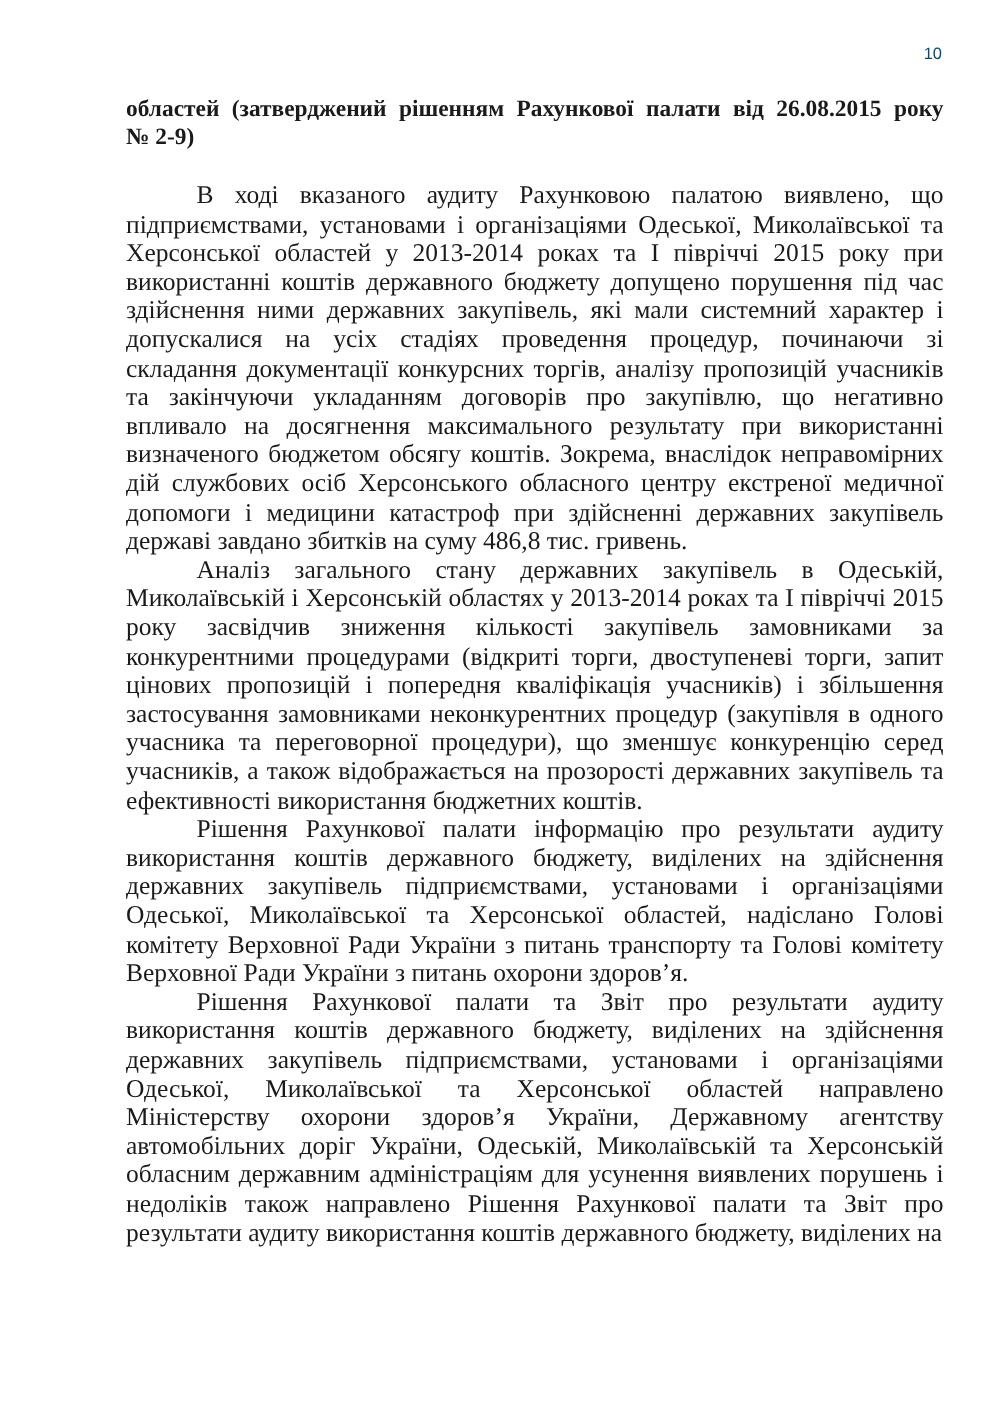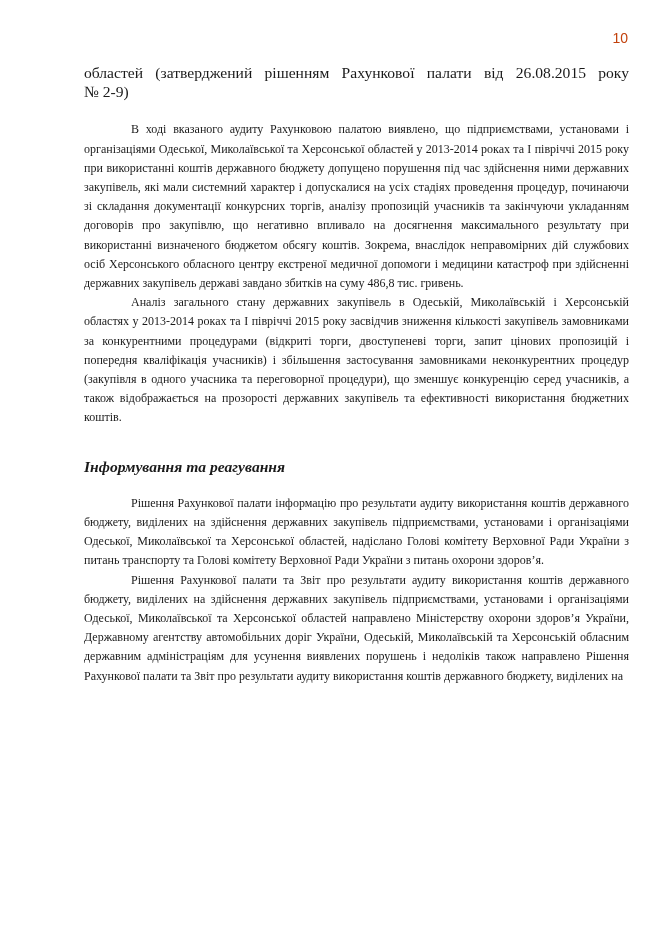--- a/index.html
+++ b/index.html
@@ -1,38 +1,37 @@
 <!DOCTYPE html>
 <html><head>
 <meta charset="utf-8">
 <style>
   html, body { margin: 0; padding: 0; background: #ffffff; }
   body { width: 668px; height: 936px; position: relative; overflow: hidden;
          font-family: "Liberation Serif", "DejaVu Serif", serif; color: #1a1a1a; }
   .page-number { position: absolute; top: 30px; right: 40px; font-family: "Liberation Sans", sans-serif;
-                 font-size: 14px; color: #c2410c; }
+                 font-size: 11px; color: #0c4a6e; }
   .content { position: absolute; left: 84px; top: 63px; width: 545px; }
-  .heading-cont { font-weight: normal; font-size: 15.6px; line-height: 19.2px; text-align: justify;
+  .heading-cont { font-weight: bold; font-size: 15.6px; line-height: 19.2px; text-align: justify;
                   text-align-last: left; margin: 0 0 19px 0; }
   .heading-cont .line1 { display: block; text-align: justify; text-align-last: justify; }
-  p.para { margin: 0; font-size: 12px; line-height: 19.2px; text-align: justify; text-indent: 47px; }
+  p.para { margin: 0; font-size: 17px; line-height: 19.2px; text-align: justify; text-indent: 47px; }
   .section-title { font-weight: bold; font-style: italic; font-size: 15.6px; line-height: 19.2px;
                    margin: 29px 0 18px 0; }
 </style>
 </head>
 <body>
 
 <div class="page-number">10</div>
 
 <div class="content">
   <div class="heading-cont">
     <span class="line1">областей (затверджений рішенням Рахункової палати від  26.08.2015 року</span>
     <span>№ 2-9)</span>
   </div>
 
   <p class="para">В ході вказаного аудиту Рахунковою палатою виявлено, що підприємствами, установами і організаціями Одеської, Миколаївської та Херсонської областей у 2013-2014 роках та І півріччі 2015 року при використанні коштів державного бюджету допущено порушення під час здійснення ними державних закупівель, які мали системний характер і допускалися на усіх стадіях проведення процедур, починаючи зі складання документації конкурсних торгів, аналізу пропозицій учасників та закінчуючи укладанням договорів про закупівлю, що негативно впливало на досягнення максимального результату при використанні визначеного бюджетом  обсягу коштів. Зокрема, внаслідок неправомірних дій службових осіб Херсонського обласного центру екстреної медичної допомоги і медицини катастроф при здійсненні державних закупівель державі завдано збитків  на суму 486,8 тис. гривень.</p>
   <p class="para">Аналіз загального стану державних закупівель в Одеській, Миколаївській і Херсонській областях у 2013-2014 роках та І півріччі 2015 року засвідчив зниження кількості закупівель замовниками за конкурентними процедурами (відкриті торги, двоступеневі торги, запит цінових пропозицій і попередня кваліфікація учасників) і збільшення застосування замовниками неконкурентних процедур (закупівля в одного учасника та переговорної процедури), що зменшує конкуренцію серед учасників, а також відображається на прозорості державних закупівель та ефективності використання бюджетних коштів.</p>
 
-  <div class="section-title">Інформування та реагування</div>
 
   <p class="para">Рішення Рахункової палати інформацію про результати аудиту використання коштів державного бюджету, виділених на здійснення державних закупівель підприємствами, установами і організаціями Одеської, Миколаївської та Херсонської областей, надіслано Голові комітету Верховної Ради України  з питань транспорту та Голові комітету Верховної Ради України  з питань охорони здоров’я.</p>
   <p class="para">Рішення Рахункової палати та Звіт про результати аудиту використання коштів державного бюджету, виділених на здійснення державних закупівель підприємствами, установами і організаціями Одеської, Миколаївської та Херсонської областей  направлено Міністерству охорони здоров’я України, Державному агентству автомобільних доріг України, Одеській, Миколаївській та Херсонській обласним державним адміністраціям для усунення виявлених порушень і недоліків також направлено Рішення Рахункової палати та Звіт про результати аудиту використання коштів державного бюджету, виділених на</p>
 </div>
 
 </body></html>

